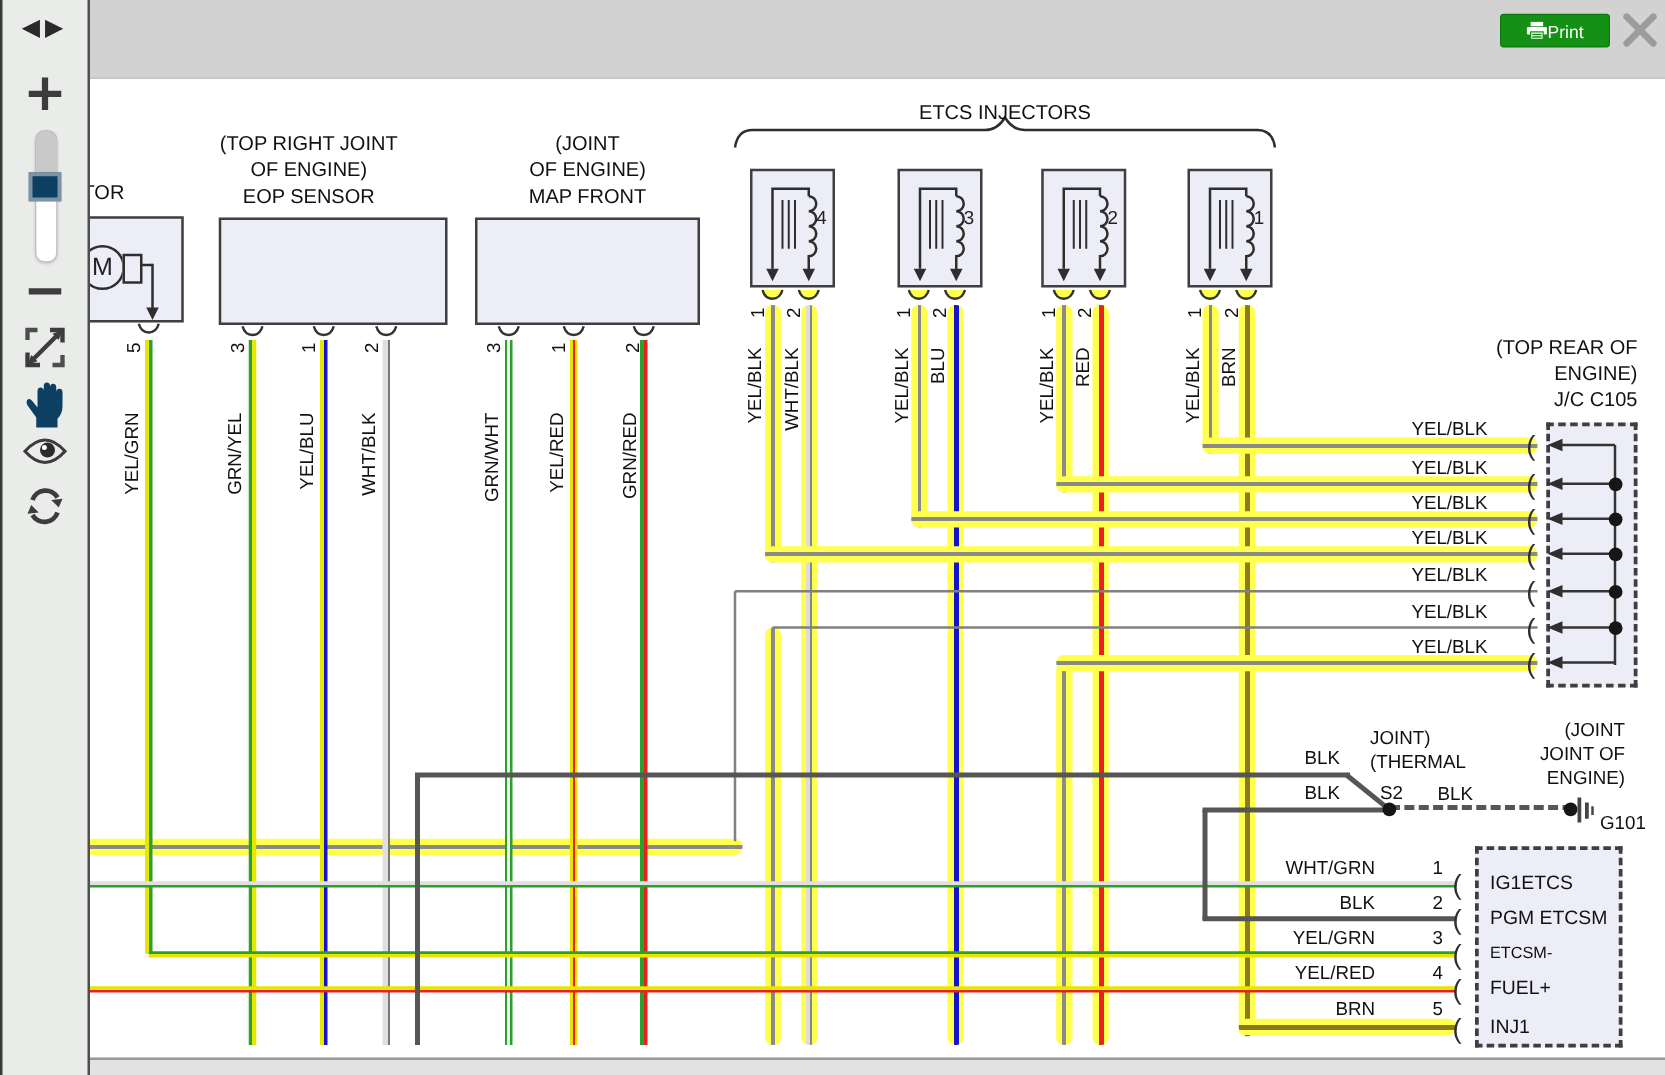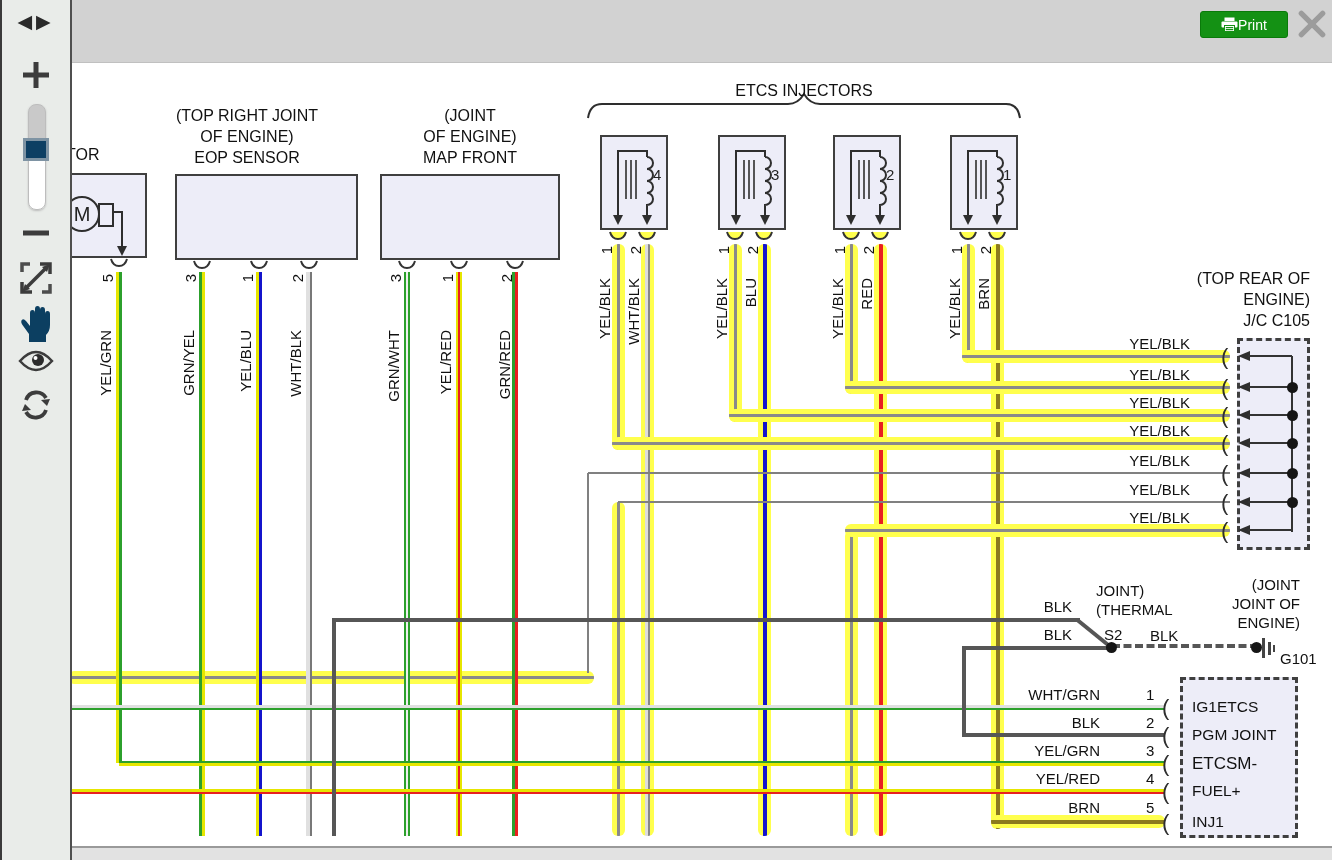--- a/index.html
+++ b/index.html
@@ -339,22 +339,22 @@
   <span class="lbl" style="left:1146px;top:714px;">2</span>
   <span class="lbl" style="left:1146px;top:742px;">3</span>
   <span class="lbl" style="left:1146px;top:770px;">4</span>
   <span class="lbl" style="left:1146px;top:799px;">5</span>
   <span class="paren" style="left:1162px;top:695px;">(</span>
   <span class="paren" style="left:1162px;top:723px;">(</span>
   <span class="paren" style="left:1162px;top:751px;">(</span>
   <span class="paren" style="left:1162px;top:779px;">(</span>
   <span class="paren" style="left:1162px;top:810px;">(</span>
   <span class="lbl" style="left:1192px;top:698px;font-size:15.5px;">IG1ETCS</span>
-  <span class="lbl" style="left:1192px;top:726px;font-size:15.5px;">PGM JOINT</span>
-  <span class="lbl" style="left:1192px;top:754px;font-size:17px;">ETCSM-</span>
+  <span class="lbl" style="left:1192px;top:726px;font-size:15.5px;">PGM ETCSM</span>
+  <span class="lbl" style="left:1192px;top:754px;font-size:13px;">ETCSM-</span>
   <span class="lbl" style="left:1192px;top:782px;font-size:15.5px;">FUEL+</span>
   <span class="lbl" style="left:1192px;top:813px;font-size:15.5px;">INJ1</span>
 
   <div id="bottomstrip"></div>
 
   <div id="titlebar">
     <div id="printbtn">
       <svg width="17" height="15" viewBox="0 0 17 15">
         <rect x="3.5" y="0.5" width="10" height="3.5" fill="#fff"></rect>
         <rect x="0.5" y="4.5" width="16" height="6" rx="1" fill="#fff"></rect>

